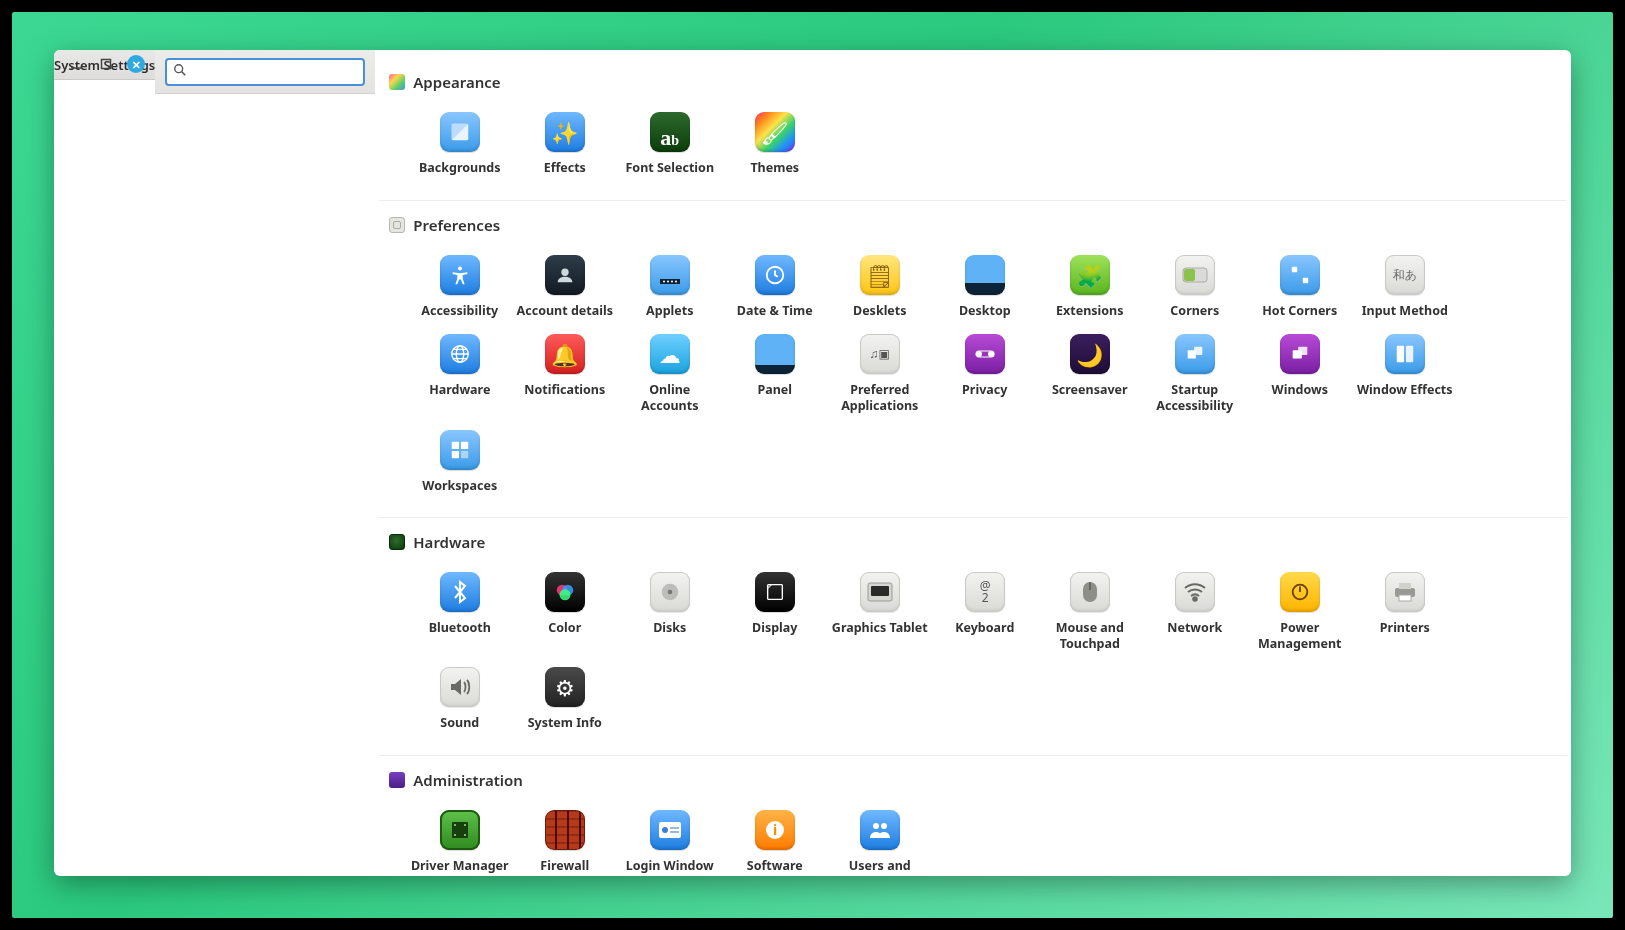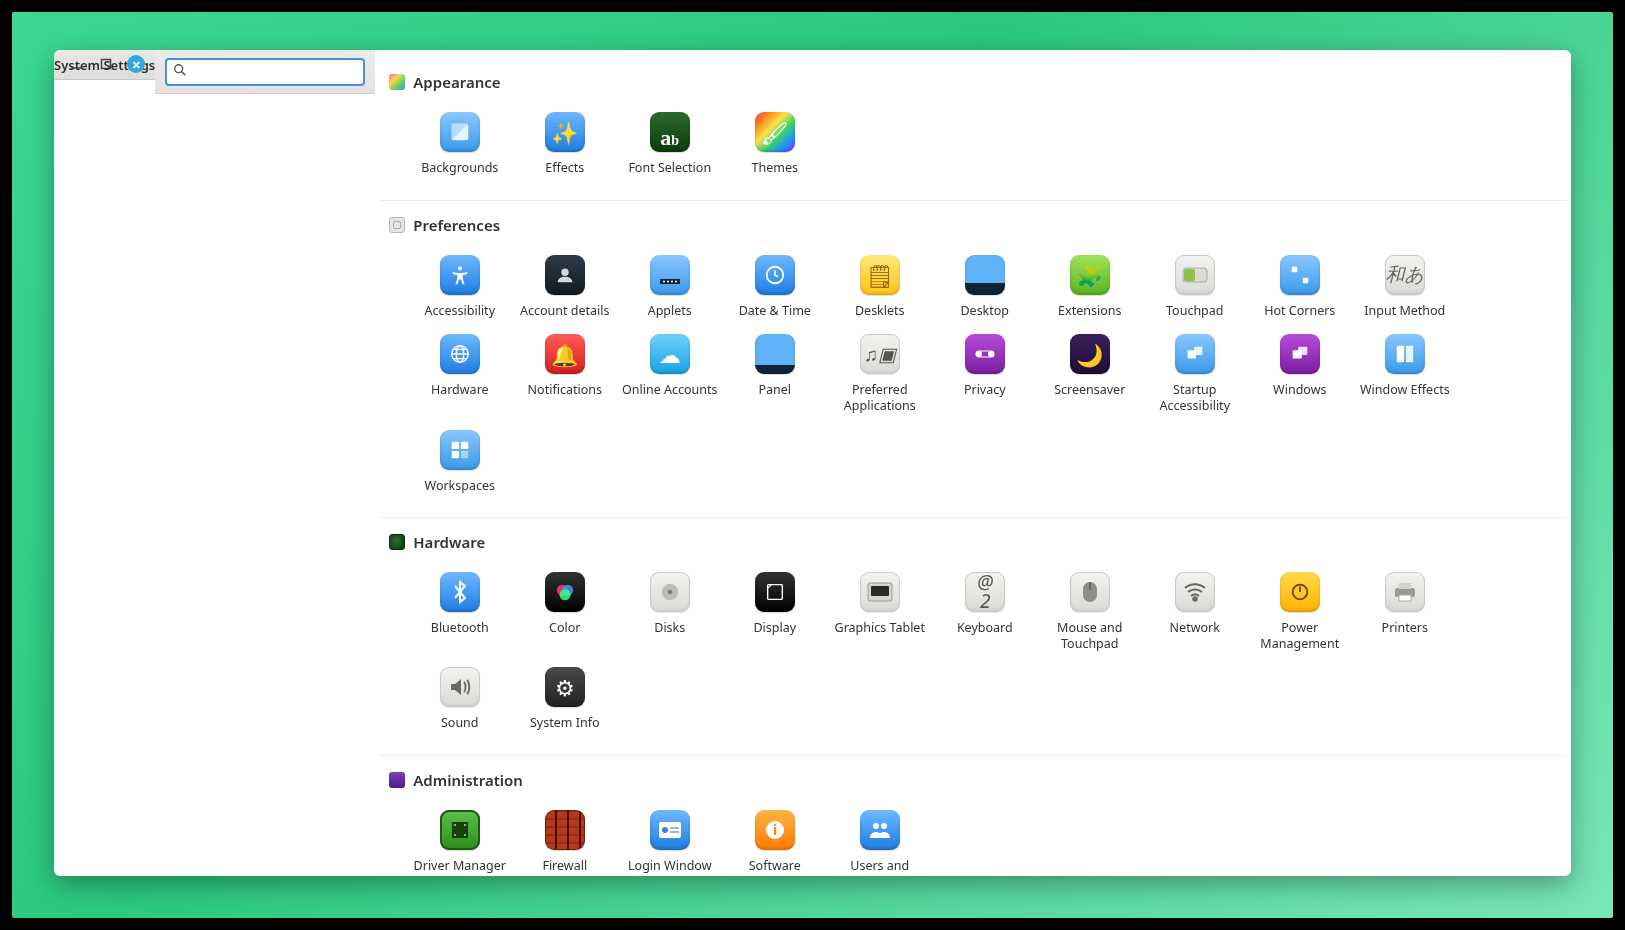--- a/index.html
+++ b/index.html
@@ -101,21 +101,21 @@
   text-align:center; padding: 6px 2px 10px 2px;
   cursor:pointer; border-radius:6px;
 }
 .icon-tile {
   width:40px; height:40px; border-radius:9px;
   display:flex; align-items:center; justify-content:center;
   font-size:20px; color:#fff; flex:none;
   box-shadow: inset 0 -2px 3px rgba(0,0,0,.15), 0 1px 1px rgba(0,0,0,.15);
   margin-bottom:8px;
 }
-.label { font-size:12.5px; color:#333; line-height:1.25; }
+.label { font-size:12.5px; color:#333; line-height:1.25;font-weight:bold; }
 
 
 .sh-appearance { background: linear-gradient(135deg,#ff5ea0,#ffd54a,#58d06a,#4a90e2); }
 .sh-preferences { background:#e6e6e0; border:1px solid #b7b7b1; position:relative; }
 .sh-preferences::after{content:"";position:absolute;inset:3px;border:1px solid #aaa;border-radius:2px;}
 .sh-hardware { background: radial-gradient(circle at 45% 40%, #2f6b2f, #083a08); border:1px solid #0a2a0a; }
 .sh-admin { background: linear-gradient(#7a3fbf,#4a1f85); }
 
 
 .t-blue { background: linear-gradient(#6fb8ff,#1e7de0); }
@@ -129,21 +129,21 @@
 .t-darkpurple { background: linear-gradient(#3b1f5e,#1e0d36); }
 .t-green { background: linear-gradient(#9fe25a,#58b51e); }
 .t-grey { background: linear-gradient(#f3f3f1,#d9d9d5); color:#555; box-shadow: inset 0 0 0 1px #c9c9c5, inset 0 -2px 3px rgba(0,0,0,.08), 0 1px 1px rgba(0,0,0,.1);}
 .t-red { background: linear-gradient(#ff5a5a,#d42020); }
 .t-orange { background: linear-gradient(#ffb347,#ff7b00); }
 .t-black { background: linear-gradient(#333,#000); }
 .t-brick { background: repeating-linear-gradient(0deg,#b33a1a 0 6px,#952c10 6px 8px), repeating-linear-gradient(90deg,transparent 0 10px,#7a2008 10px 12px); background-blend-mode: multiply; box-shadow: inset 0 0 0 1px #6e1c06, 0 1px 1px rgba(0,0,0,.15);}
 .t-amber { background: linear-gradient(#ffd94a,#ffb400); color:#5a3a00; }
 
 .glyph { font-size:22px; line-height:1; }
-.small  { font-size:19px;font-style:italic; }
+.small  { font-size:12px; }
 </style>
 </head>
 <body>
 
 <div class="desktop-bg"></div>
 
 <div class="window">
 
   <div class="titlebar">
     <span>System Settings</span>
@@ -272,21 +272,21 @@
             </div>
             <div class="label">Extensions</div>
           </div>
         <div class="item">
             <div class="icon-tile t-grey">
               <svg width="26" height="16" viewBox="0 0 26 16">
                 <rect x="1" y="1" width="24" height="14" rx="3" fill="#dadad6" stroke="#aaa"></rect>
                 <rect x="2" y="2" width="11" height="12" rx="2" fill="#8bc34a"></rect>
               </svg>
             </div>
-            <div class="label">Touchpad</div>
+            <div class="label">Corners</div>
           </div>
         <div class="item">
             <div class="icon-tile t-lightblue">
               <svg width="22" height="22" viewBox="0 0 24 24" fill="#fff">
                 <rect x="3" y="3" width="6" height="6" rx="1"></rect>
                 <rect x="15" y="15" width="6" height="6" rx="1"></rect>
               </svg>
             </div>
             <div class="label">Hot Corners</div>
           </div>

